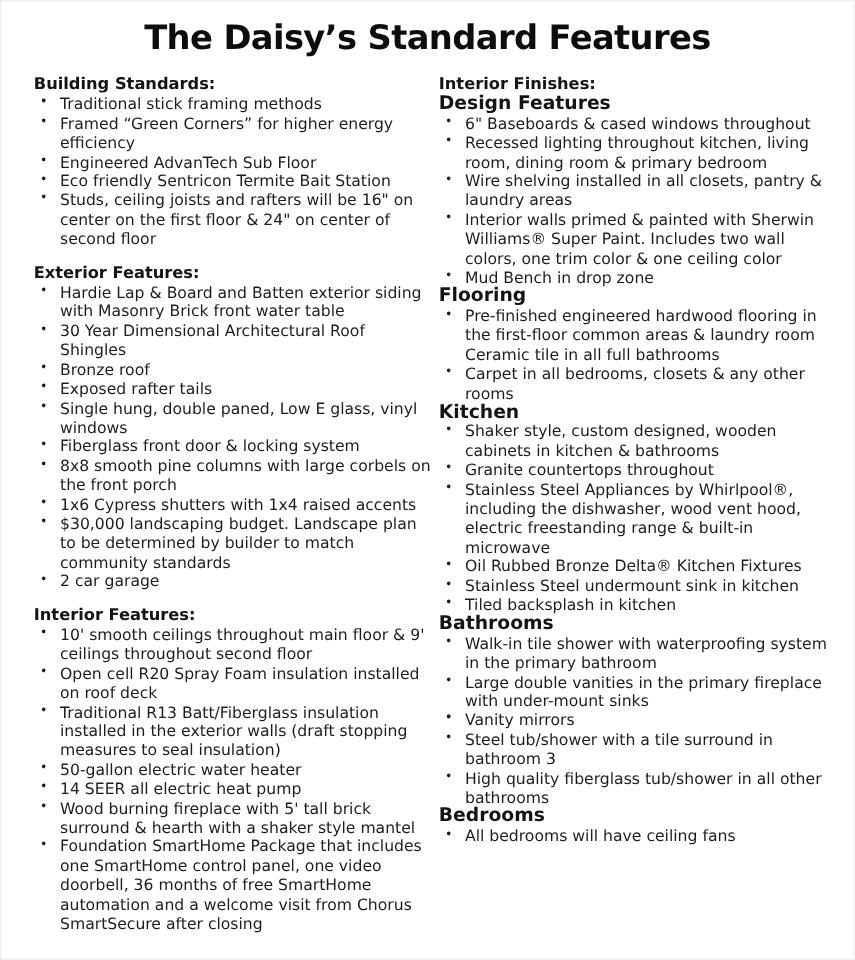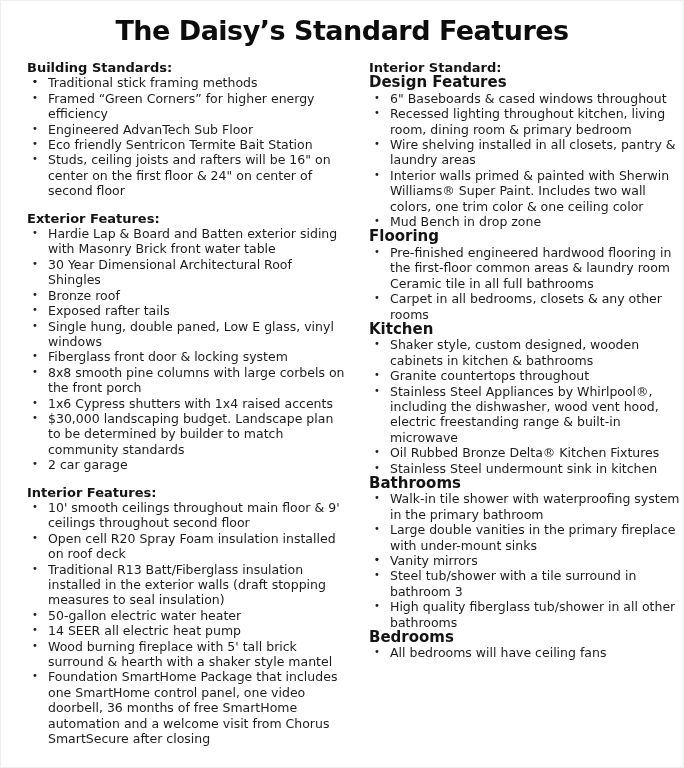--- a/index.html
+++ b/index.html
@@ -20,21 +20,21 @@
     text-align: center;
     font-size: 27px;
     font-weight: 800;
     letter-spacing: -0.5px;
     color: #0d0d0d;
     margin: 4px 14px 14px 0;
   }
   .columns {
     display: grid;
     grid-template-columns: 318px 322px;
-    column-gap: 24px;
+    column-gap: 6px;
     align-items: start;
   }
   .column { font-size: 12.5px; line-height: 15.4px; }
   .section { margin-top: 0; }
   .section.spaced { margin-top: 12px; }
   .section:first-child { margin-top: 0; }
   .section-heading {
     font-weight: 700;
     font-size: 13px;
     color: #141414;
@@ -101,21 +101,21 @@
             <li><span class="bullet">•</span><span>Traditional R13 Batt/Fiberglass insulation installed in the exterior walls (draft stopping measures to seal insulation)</span></li>
             <li><span class="bullet">•</span><span>50-gallon electric water heater</span></li>
             <li><span class="bullet">•</span><span>14 SEER all electric heat pump</span></li>
             <li><span class="bullet">•</span><span>Wood burning fireplace with 5' tall brick surround &amp; hearth with a shaker style mantel</span></li>
             <li><span class="bullet">•</span><span>Foundation SmartHome Package that includes one SmartHome control panel, one video doorbell, 36 months of free SmartHome automation and a welcome visit from Chorus SmartSecure after closing</span></li>
           </ul>
         </div>
       </div>
     <div class="column" id="right-column">
         <div class="section spaced">
-          <div class="section-heading">Interior Standard:</div>
+          <div class="section-heading">Interior Finishes:</div>
         </div>
         <div class="section italic-head">
           <div class="section-heading">Design Features</div>
           <ul class="feature-list">
             <li><span class="bullet">•</span><span>6" Baseboards &amp; cased windows throughout</span></li>
             <li><span class="bullet">•</span><span>Recessed lighting throughout kitchen, living room, dining room &amp; primary bedroom</span></li>
             <li><span class="bullet">•</span><span>Wire shelving installed in all closets, pantry &amp; laundry areas</span></li>
             <li><span class="bullet">•</span><span>Interior walls primed &amp; painted with Sherwin Williams® Super Paint. Includes two wall colors, one trim color &amp; one ceiling color</span></li>
             <li><span class="bullet">•</span><span>Mud Bench in drop zone</span></li>
           </ul>
@@ -128,21 +128,21 @@
           </ul>
         </div>
         <div class="section italic-head">
           <div class="section-heading">Kitchen</div>
           <ul class="feature-list">
             <li><span class="bullet">•</span><span>Shaker style, custom designed, wooden cabinets in kitchen &amp; bathrooms</span></li>
             <li><span class="bullet">•</span><span>Granite countertops throughout</span></li>
             <li><span class="bullet">•</span><span>Stainless Steel Appliances by Whirlpool®, including the dishwasher, wood vent hood, electric freestanding range &amp; built-in microwave</span></li>
             <li><span class="bullet">•</span><span>Oil Rubbed Bronze Delta® Kitchen Fixtures</span></li>
             <li><span class="bullet">•</span><span>Stainless Steel undermount sink in kitchen</span></li>
-            <li><span class="bullet">•</span></li>
+            <li><span class="bullet">•</span><span>Tiled backsplash in kitchen</span></li>
           </ul>
         </div>
         <div class="section italic-head">
           <div class="section-heading">Bathrooms</div>
           <ul class="feature-list">
             <li><span class="bullet">•</span><span>Walk-in tile shower with waterproofing system in the primary bathroom</span></li>
             <li><span class="bullet">•</span><span>Large double vanities in the primary fireplace with under-mount sinks</span></li>
             <li><span class="bullet">•</span></li>
             <li><span class="bullet">•</span><span>Vanity mirrors</span></li>
             <li><span class="bullet">•</span><span>Steel tub/shower with a tile surround in bathroom 3</span></li>

